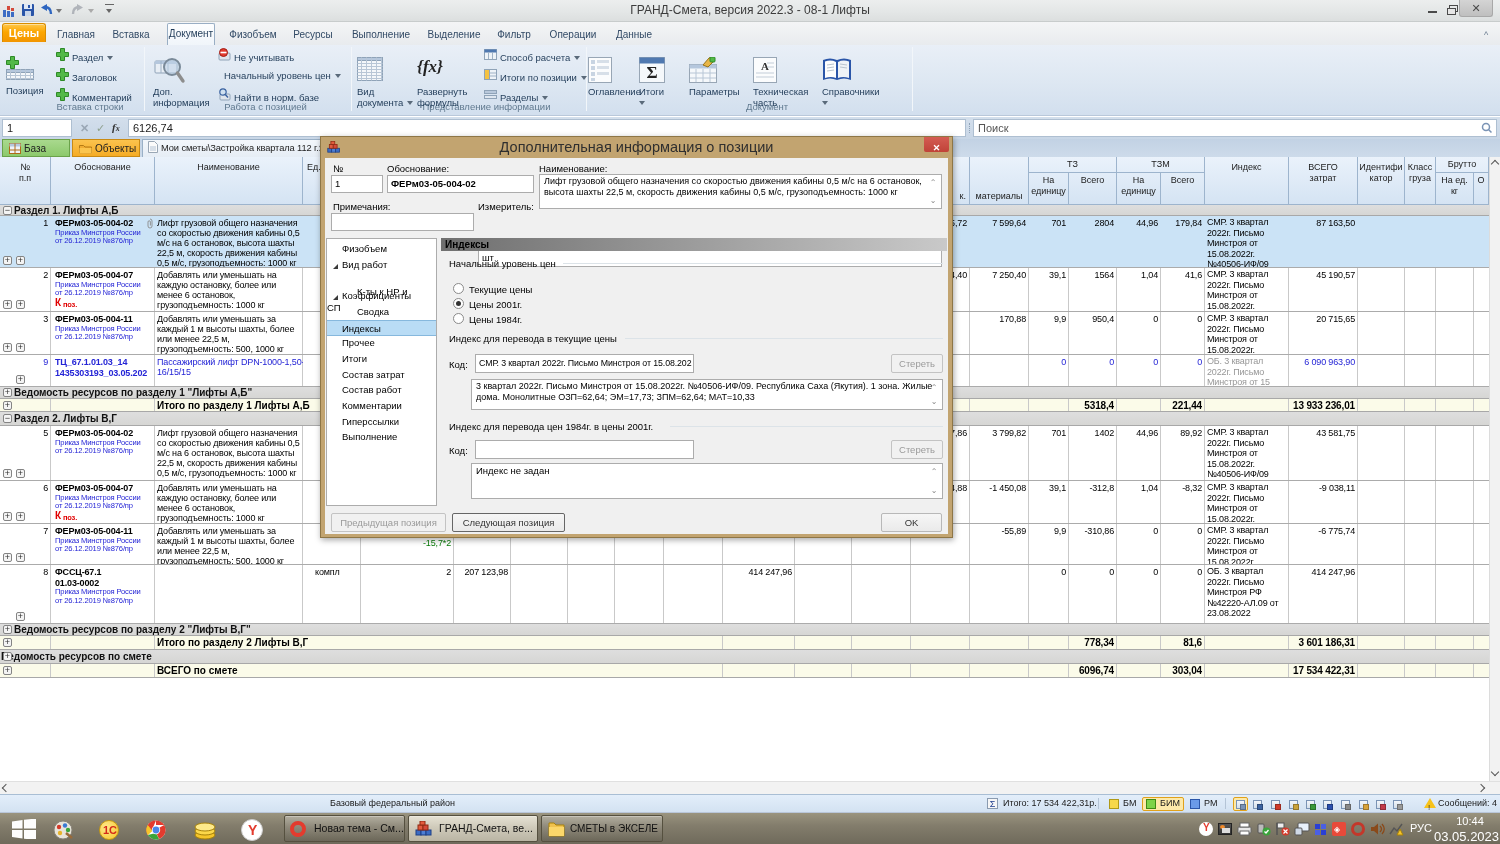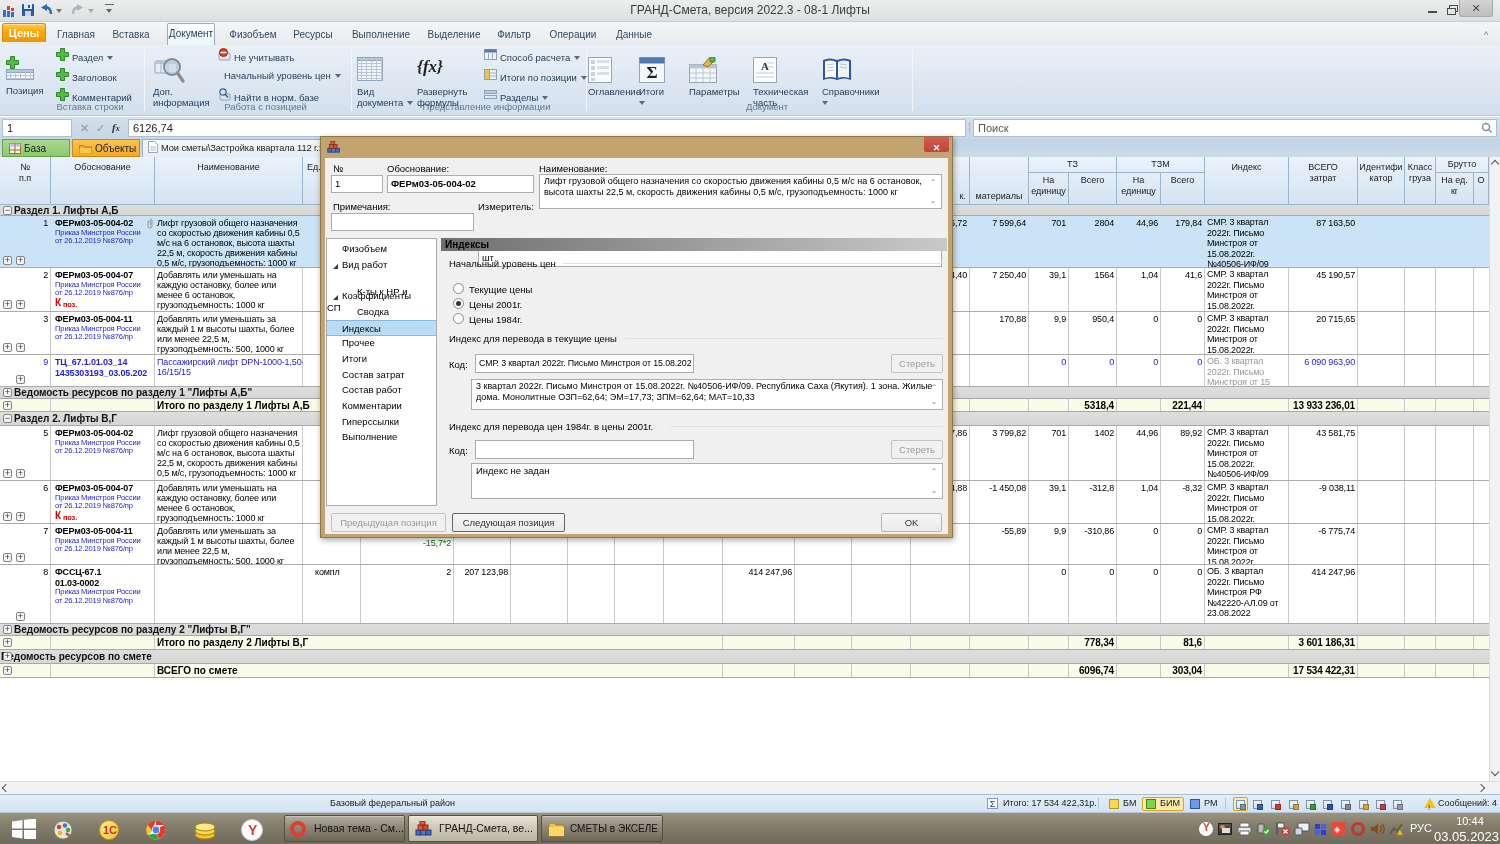--- a/index.html
+++ b/index.html
@@ -784,20 +784,21 @@
         </svg></div>
       <div class="tray" style="left:1389px;"><svg width="15" height="14">
           <path d="M1 12 L5 6 L8 9 L13 2" stroke="#555" stroke-width="1.4" fill="none"></path>
           <path d="M8 13 L11 7 L14 13 Z" fill="#f5c52a" stroke="#a8820a"></path>
         </svg></div>
 <span class="abs" style="left:1410px;top:9px;font-size:11px;color:#fff;">РУС</span>
 <span class="abs" style="left:1442px;top:2px;width:56px;text-align:center;font-size:11px;color:#fff;">10:44</span>
 <span class="abs" style="left:1434px;top:16px;width:64px;text-align:center;font-size:13px;color:#fff;">03.05.2023</span>
 </div>
     <div id="dlg">
+<div id="dlgtitle">Дополнительная информация о позиции</div>
 <svg class="abs" style="left:6px;top:4px" width="14" height="13" viewBox="0 0 18 16">
 <rect x="1" y="9" width="5" height="5" fill="#3c6cc4" stroke="#1d3f85"></rect>
         <rect x="6" y="9" width="5" height="5" fill="#4f7fd4" stroke="#1d3f85"></rect>
         <rect x="11" y="9" width="5" height="5" fill="#3c6cc4" stroke="#1d3f85"></rect>
 <rect x="3" y="4" width="5" height="5" fill="#e25b3e" stroke="#8f2a12"></rect>
         <rect x="8" y="4" width="5" height="5" fill="#d44a3a" stroke="#8f2a12"></rect>
 <rect x="5" y="0" width="5" height="4" fill="#e25b3e" stroke="#8f2a12"></rect>
       </svg>
 <div class="abs" style="left:603px;top:0;width:25px;height:15px;background:linear-gradient(#d45c52,#c04338);border-radius:0 0 2px 2px;text-align:center;"><span style="color:#fff;font-size:9px;line-height:14px;font-weight:bold;">✕</span></div>
 <div id="dlgbody">

